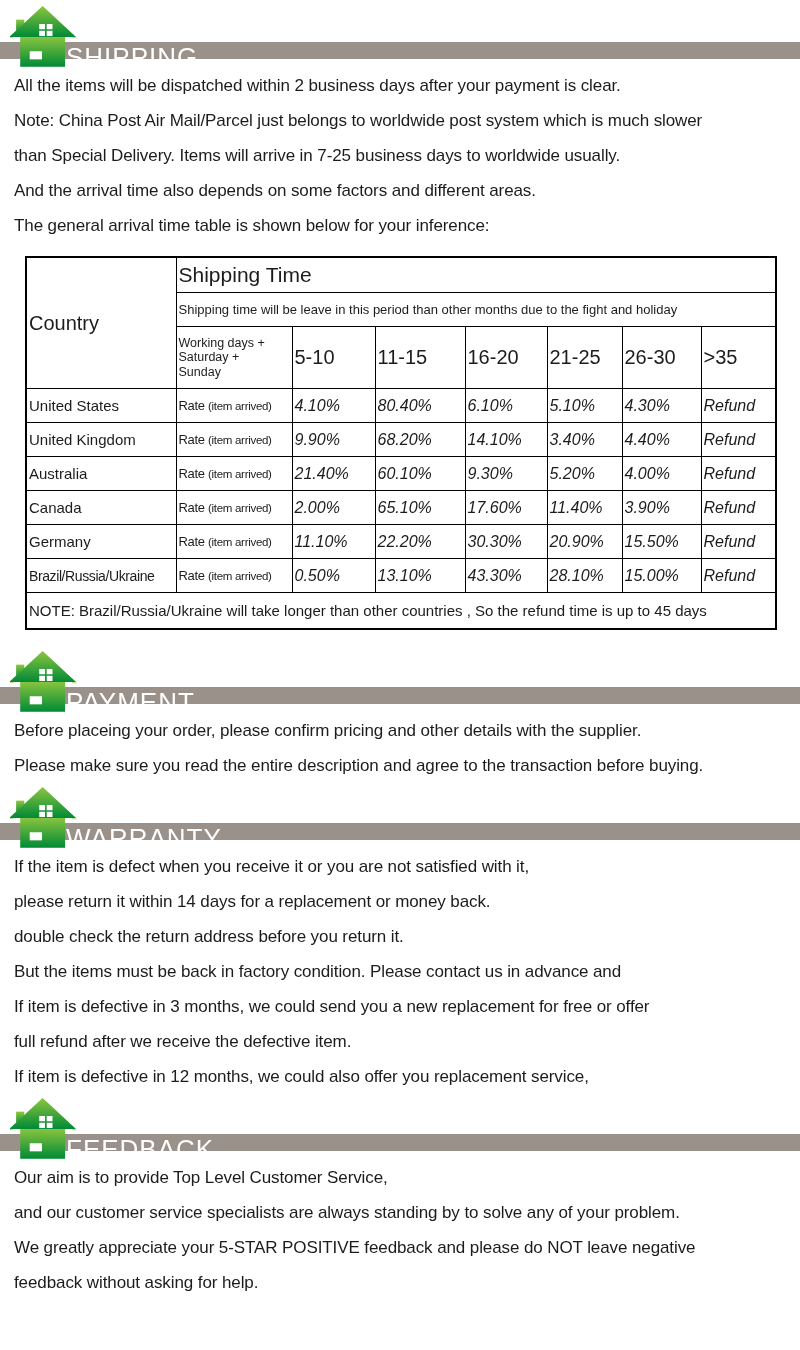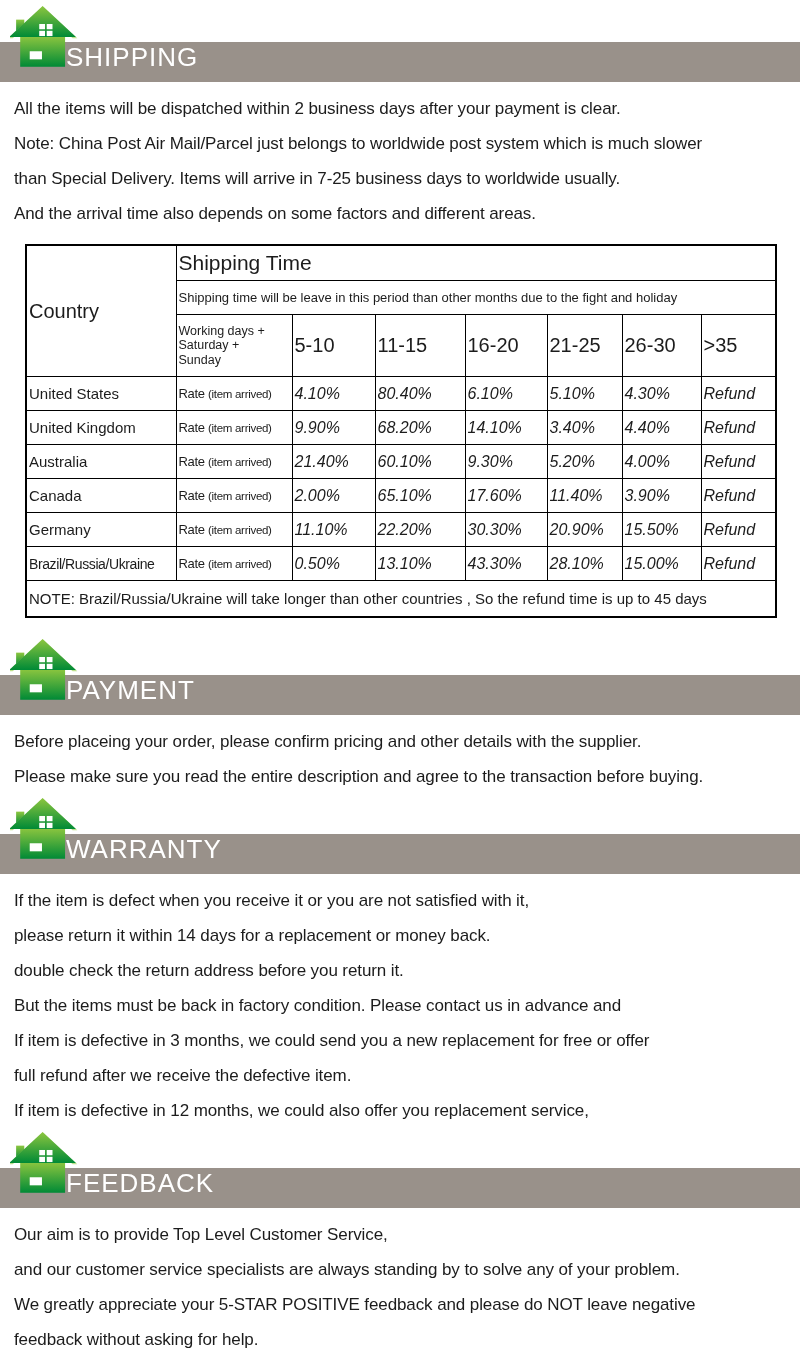--- a/index.html
+++ b/index.html
@@ -4,21 +4,21 @@
 <style>
   html,body{margin:0;padding:0;background:#ffffff;}
   body{
     width:800px;height:1350px;overflow:hidden;
     font-family:"Liberation Sans", sans-serif;
     color:var(--body-text,#1c1c1c);
   }
   .sec{position:relative;}
   .banner{
     position:relative;
-    height:40px;
+    height:17px;
     background:var(--banner-bg,#99918a);
   }
   .banner-title{
     position:absolute;left:66px;top:0;
     line-height:31px;font-size:26px;font-weight:400;
     letter-spacing:1px;color:var(--banner-text,#ffffff);
   }
   .house{
     position:absolute;left:10px;top:-36px;
     width:68px;height:62px;z-index:2;
@@ -83,20 +83,21 @@
     <svg class="house">
         <use href="#house-sym"></use>
       </svg>
     <span class="banner-title">SHIPPING</span>
   </div>
   <div class="sec-body">
     <p>All the items will be dispatched within 2 business days after your payment is clear.</p>
     <p>Note: China Post Air Mail/Parcel just belongs to worldwide post system which is much slower</p>
     <p>than Special Delivery. Items will arrive in 7-25 business days to worldwide usually.</p>
     <p>And the arrival time also depends on some factors and different areas.</p>
+    <p>The general arrival time table is shown below for your inference:</p>
   </div>
 
   <table class="ship-table">
     <colgroup>
       <col style="width:150px">
         <col style="width:116px">
         <col style="width:83px">
         <col style="width:90px">
       <col style="width:82px">
         <col style="width:75px">

